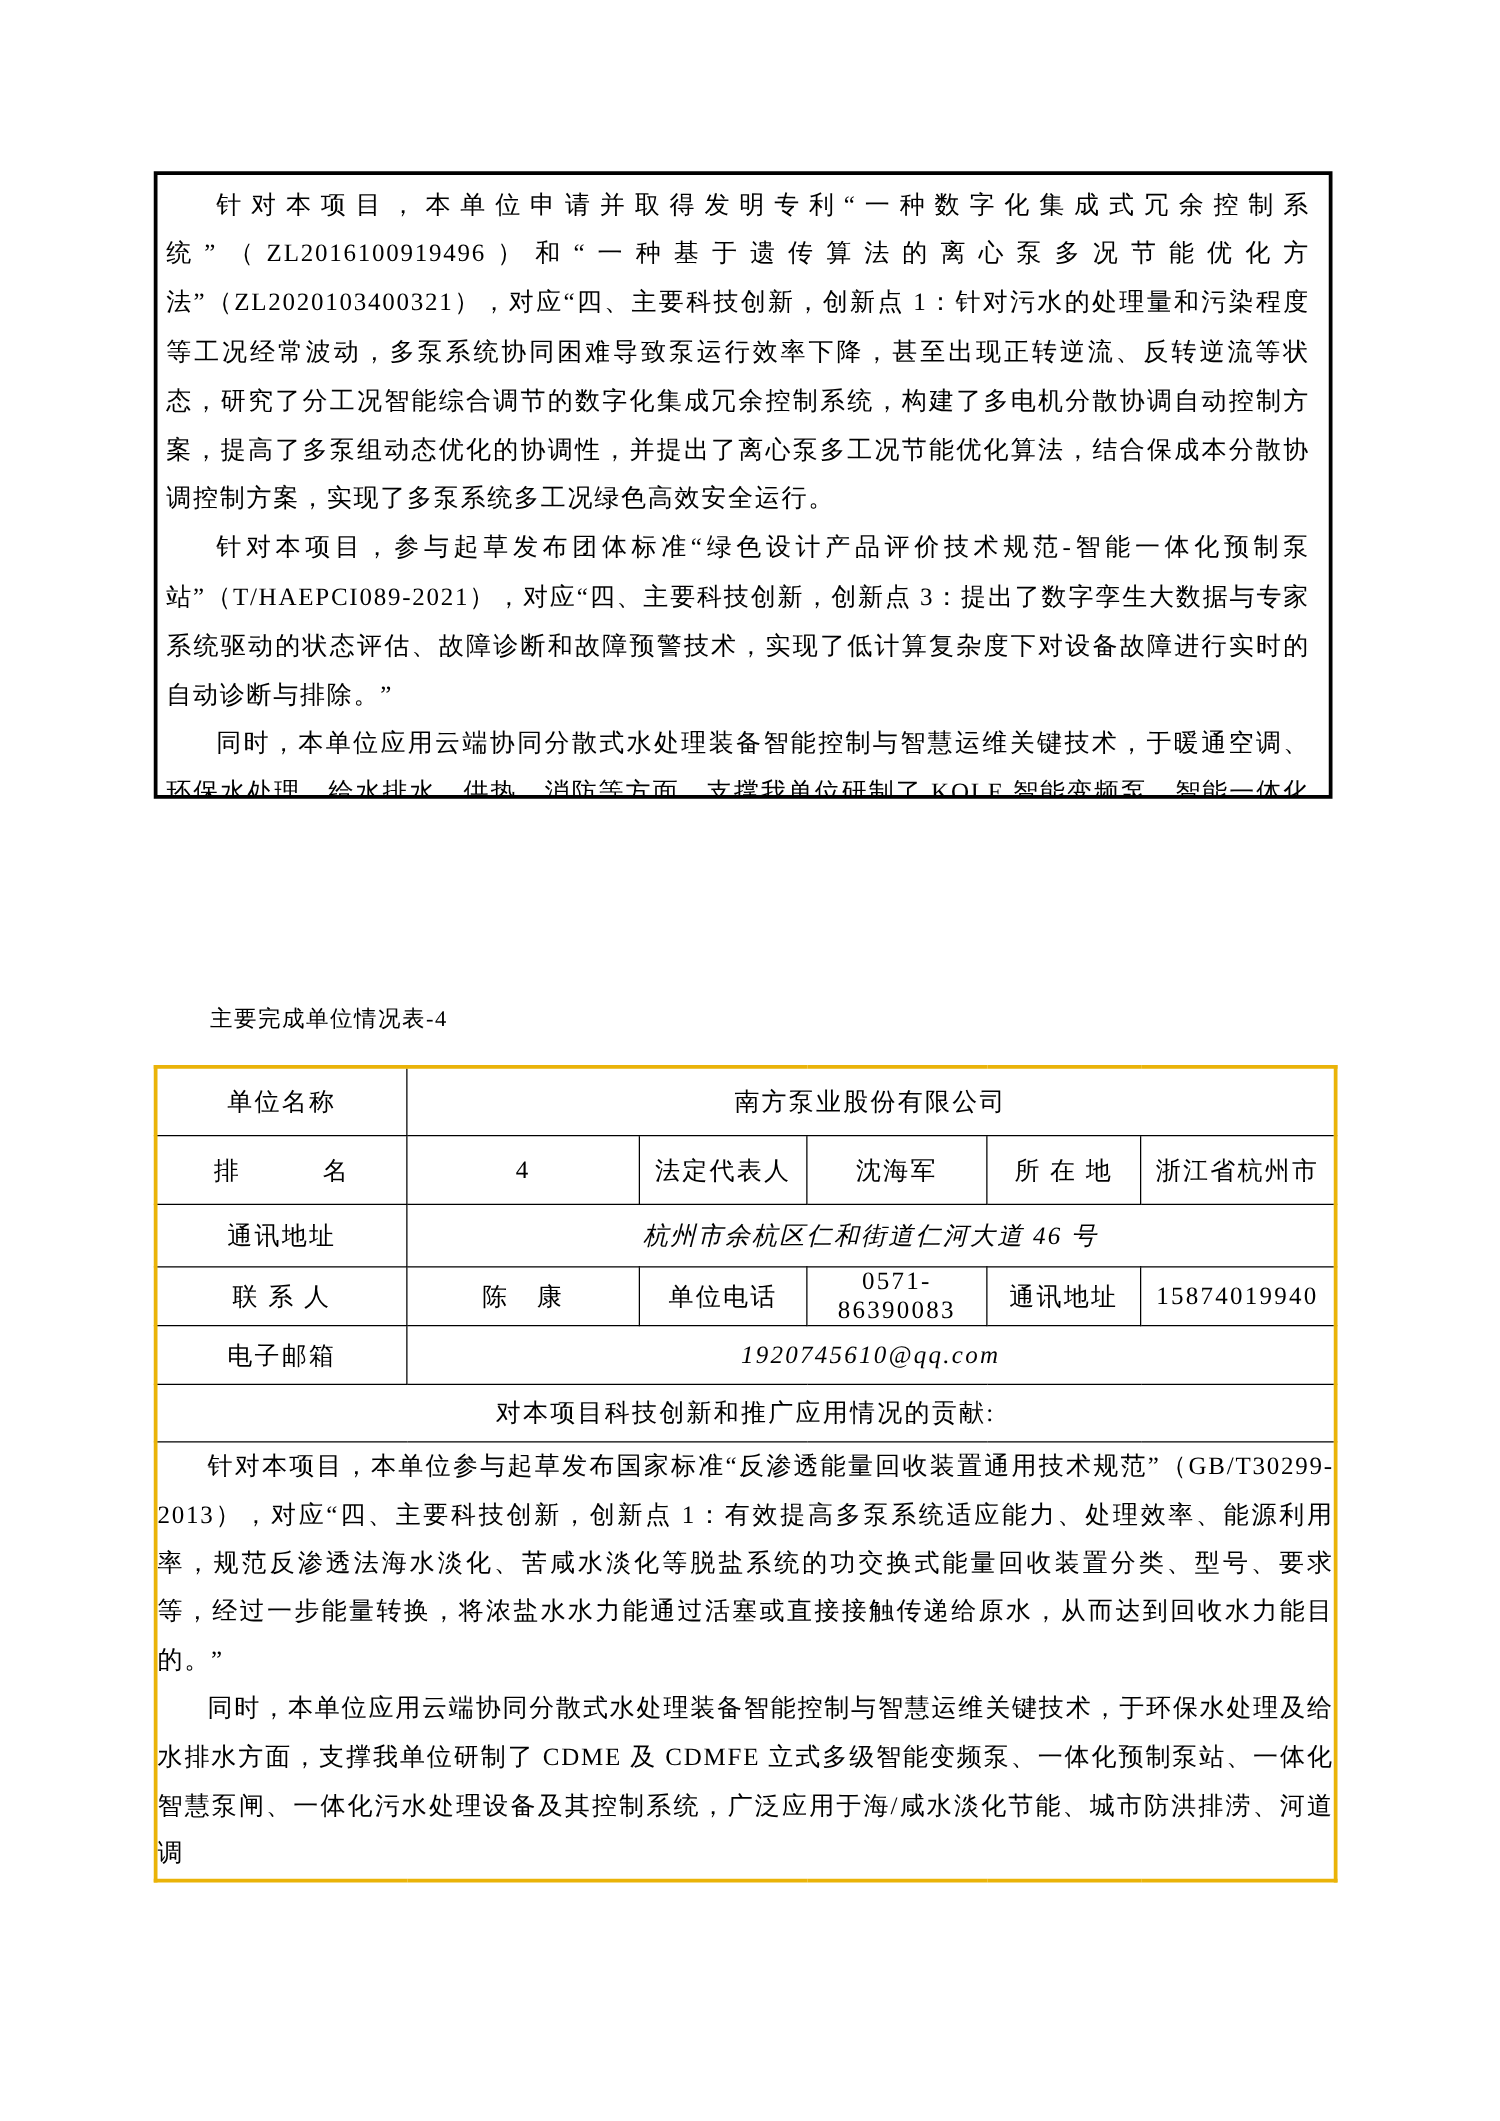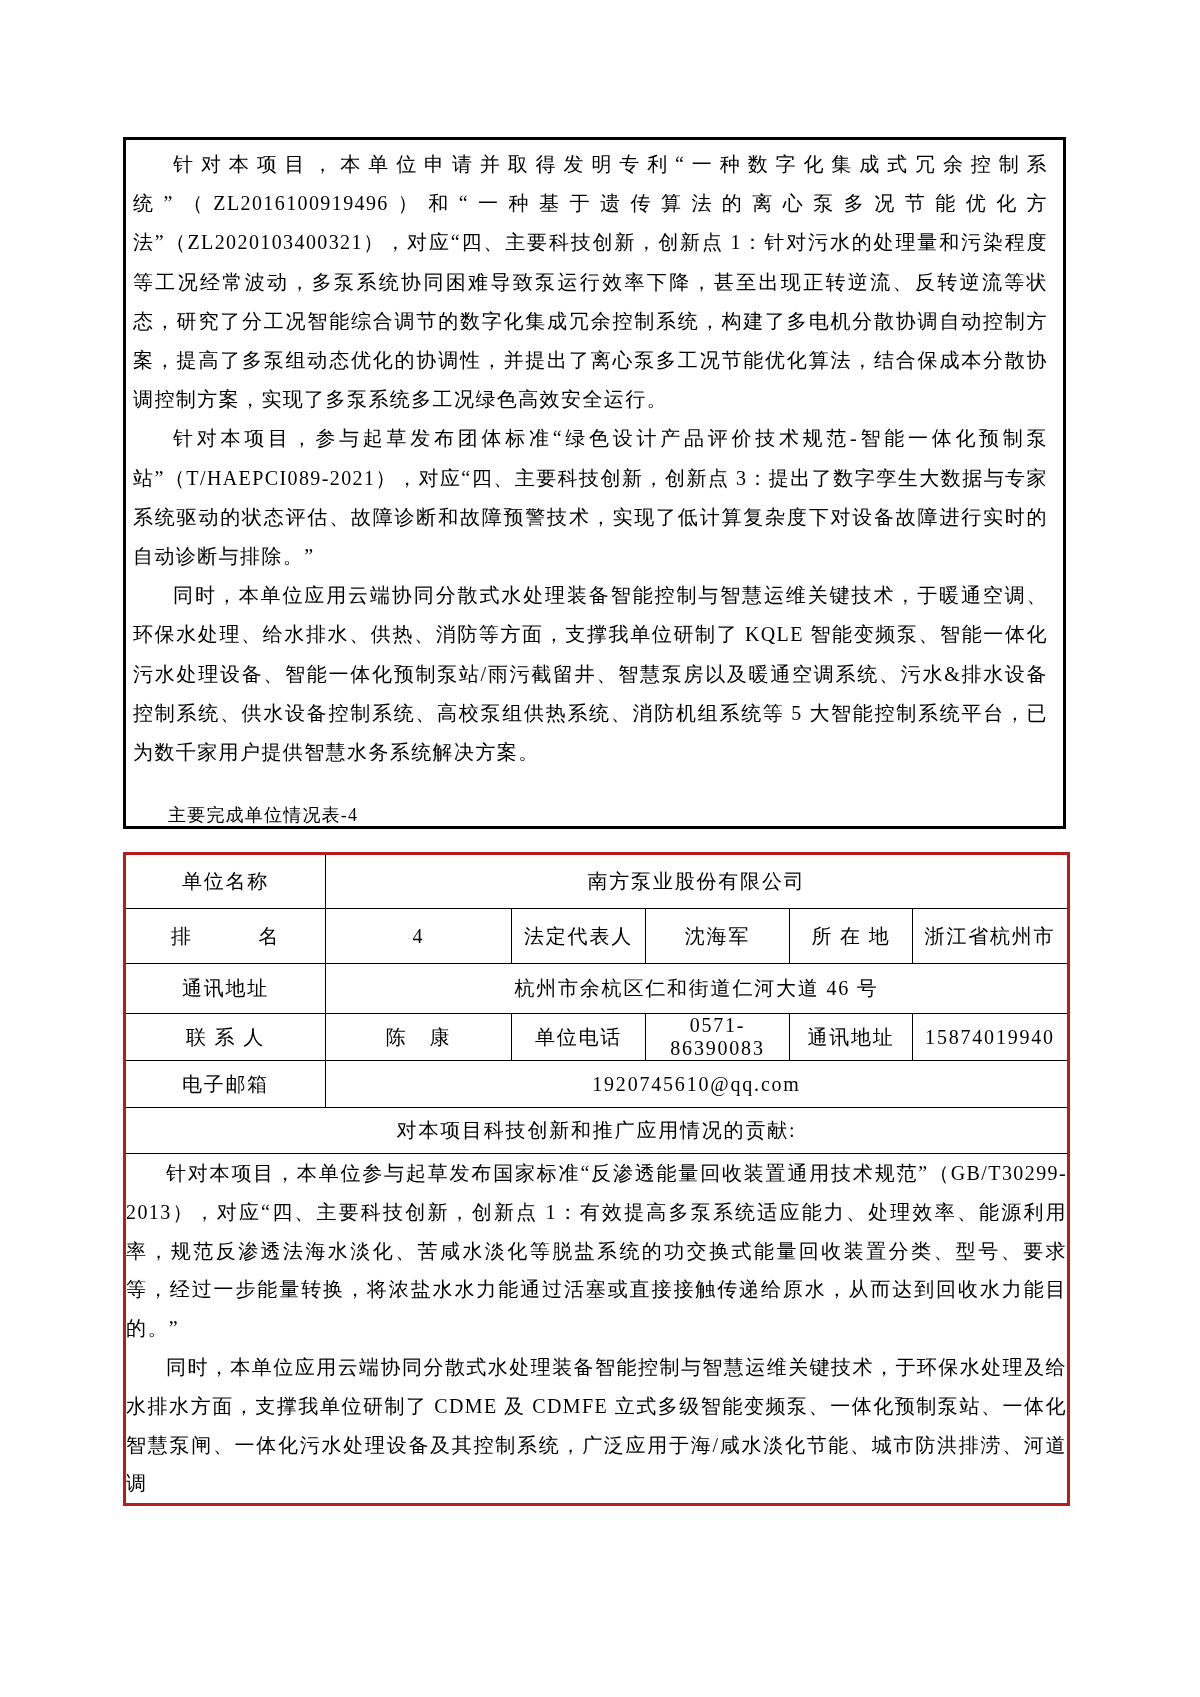--- a/index.html
+++ b/index.html
@@ -9,21 +9,21 @@
     height:1697px;
     background:#ffffff;
     color:#000000;
     font-family:"Liberation Serif","DejaVu Serif",serif;
     overflow:hidden;
   }
   
   .top-box{
     position:absolute;
     left:123px; top:137px;
-    width:943px; height:692px;
+    width:943px; height:502px;
     box-sizing:border-box;
     border:3px solid #000;
     padding:5px 15px 0 7px;
     overflow:hidden;
   }
   .top-box p, .para-cell p{
     margin:0;
     font-size:20px;
     letter-spacing:1.4px;
     line-height:39.2px;
@@ -35,32 +35,32 @@
     left:168px; top:803px;
     font-size:18px;
     letter-spacing:1.2px;
   }
   table.unit{
     position:absolute;
     left:123px; top:852px;
     width:944px;
     border-collapse:collapse;
     table-layout:fixed;
-    border:3px solid #b91c1c;
+    border:3px solid #eab308;
   }
   table.unit td{
     border:1px solid #000;
     font-size:20px;
     letter-spacing:1.8px;
     text-align:center;
     vertical-align:middle;
     padding:0;
     overflow:hidden;
   }
-  td.val-left{text-align:left;padding-left:60px;letter-spacing:1.2px;}
+  td.val-left{text-align:left;padding-left:60px;letter-spacing:1.2px;font-style:italic;}
   td.head-left{text-align:left;padding-left:7px;letter-spacing:1.5px;}
   td.num{letter-spacing:0.5px;}
   td.para-cell{
     text-align:left;
     vertical-align:top;
     padding:1px 18px 0 7px;
     margin-left:16px;
   }
   td.para-cell p{line-height:38.8px;}
 </style>

